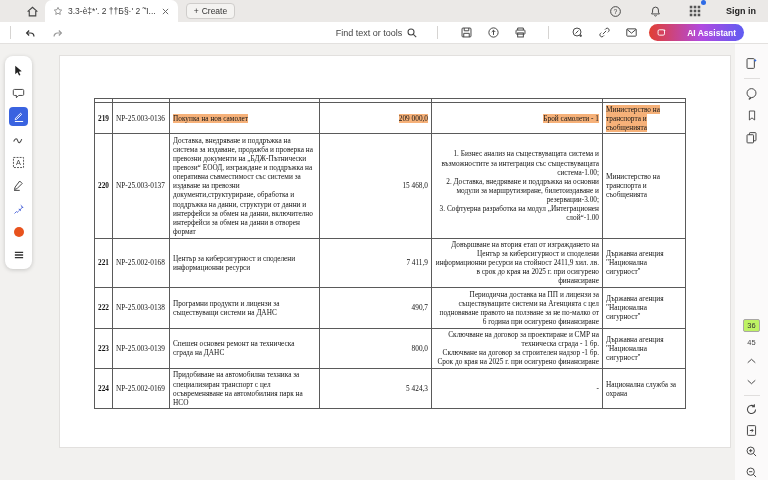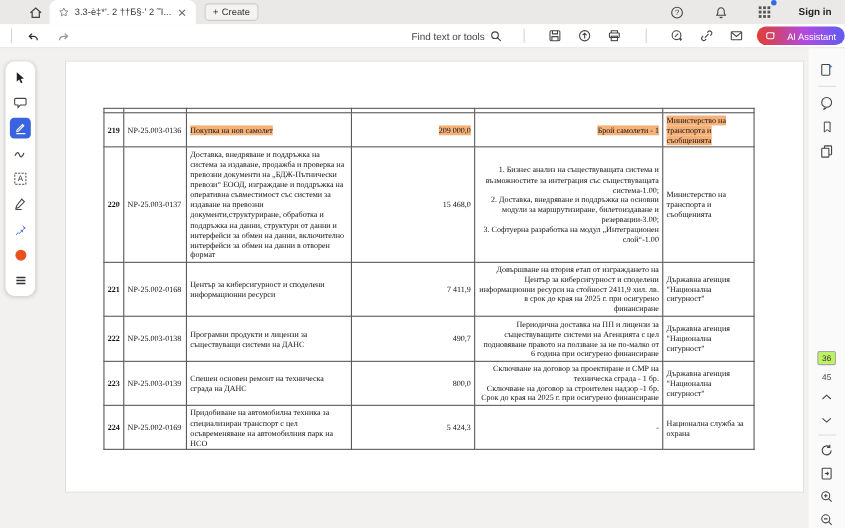--- a/index.html
+++ b/index.html
@@ -17,23 +17,23 @@
   .signin { font-size:9px; font-weight:bold; color:#222; }
   .grid-wrap { position:relative; display:flex; }
   .grid-dot { position:absolute; top:-2px; right:-2px; width:5px; height:5px; border-radius:50%; background:#2e6be6; }
 
   
   .toolbar { position:absolute; top:22px; left:0; right:0; height:22px; background:#fff; border-bottom:1px solid #e3e1df; display:flex; align-items:center; }
   .menus { display:flex; align-items:center; gap:18px; padding-left:12px; font-size:9px; color:#333; }
   .menu-item { cursor:default; }
   .vdiv { width:1px; height:13px; background:#d6d4d2; margin:0 10px; }
   .icon-btn { display:flex; align-items:center; justify-content:center; width:18px; height:18px; }
-  .tool-right { margin-left:auto; display:flex; align-items:center; gap:9px; padding-right:0;justify-content:center; }
+  .tool-right { margin-left:auto; display:flex; align-items:center; gap:9px; padding-right:24px;justify-content:center; }
   .find { display:flex; align-items:center; gap:4px; font-size:9px; color:#444; }
-  .ai-pill { height:17px; border-radius:9px; background:linear-gradient(90deg,#e13f32 0%,#b14ae0 55%,#5f5cf2 100%); color:#fff; display:flex; align-items:center; gap:10px; padding:0 8px; font-size:8.5px; font-weight:normal; }
+  .ai-pill { height:17px; border-radius:9px; background:linear-gradient(90deg,#e13f32 0%,#b14ae0 55%,#5f5cf2 100%); color:#fff; display:flex; align-items:center; gap:20px; padding:0 8px; font-size:8.5px; font-weight:bold; }
 
   
   .workspace { position:absolute; top:44px; left:0; right:0; bottom:0; background:#f2f1ef; }
 
   
   .tools-panel { position:absolute; left:5px; top:12px; width:27px; background:#fff; border-radius:8px; box-shadow:0 1px 4px rgba(0,0,0,.18); display:flex; flex-direction:column; align-items:center; padding:5px 0; gap:4px; z-index:3; }
   .tool { width:19px; height:19px; display:flex; align-items:center; justify-content:center; border-radius:4px; }
   .tool.active { background:#3a63e0; }
   .record-dot { width:10px; height:10px; border-radius:50%; background:#e8521d; }
 

